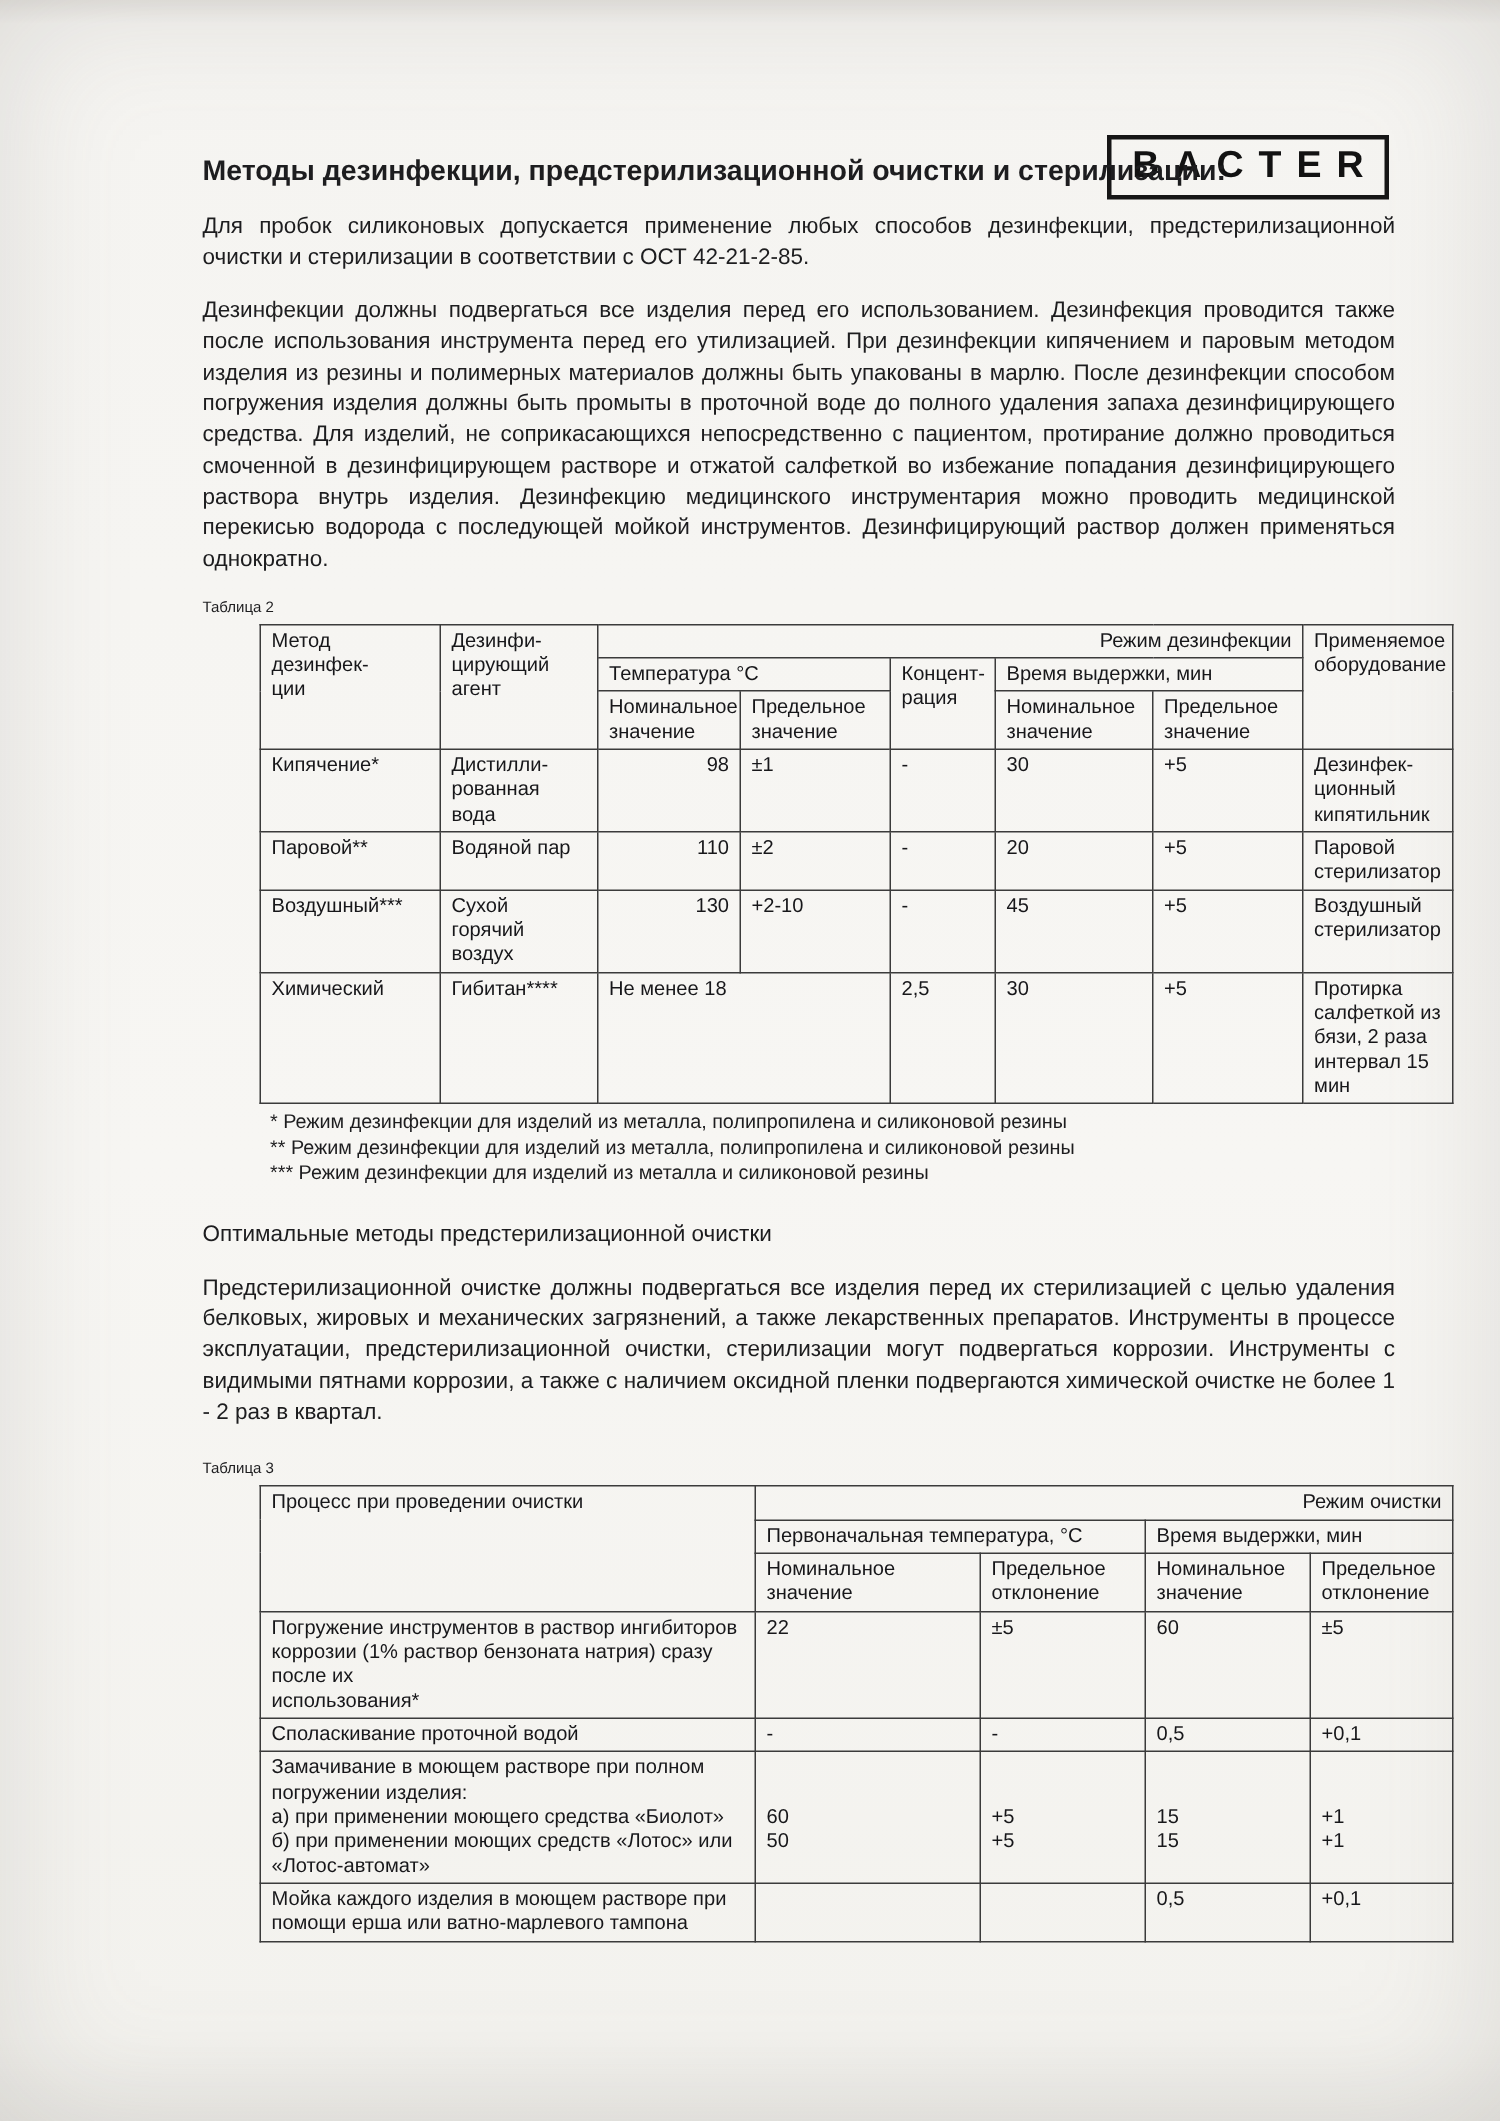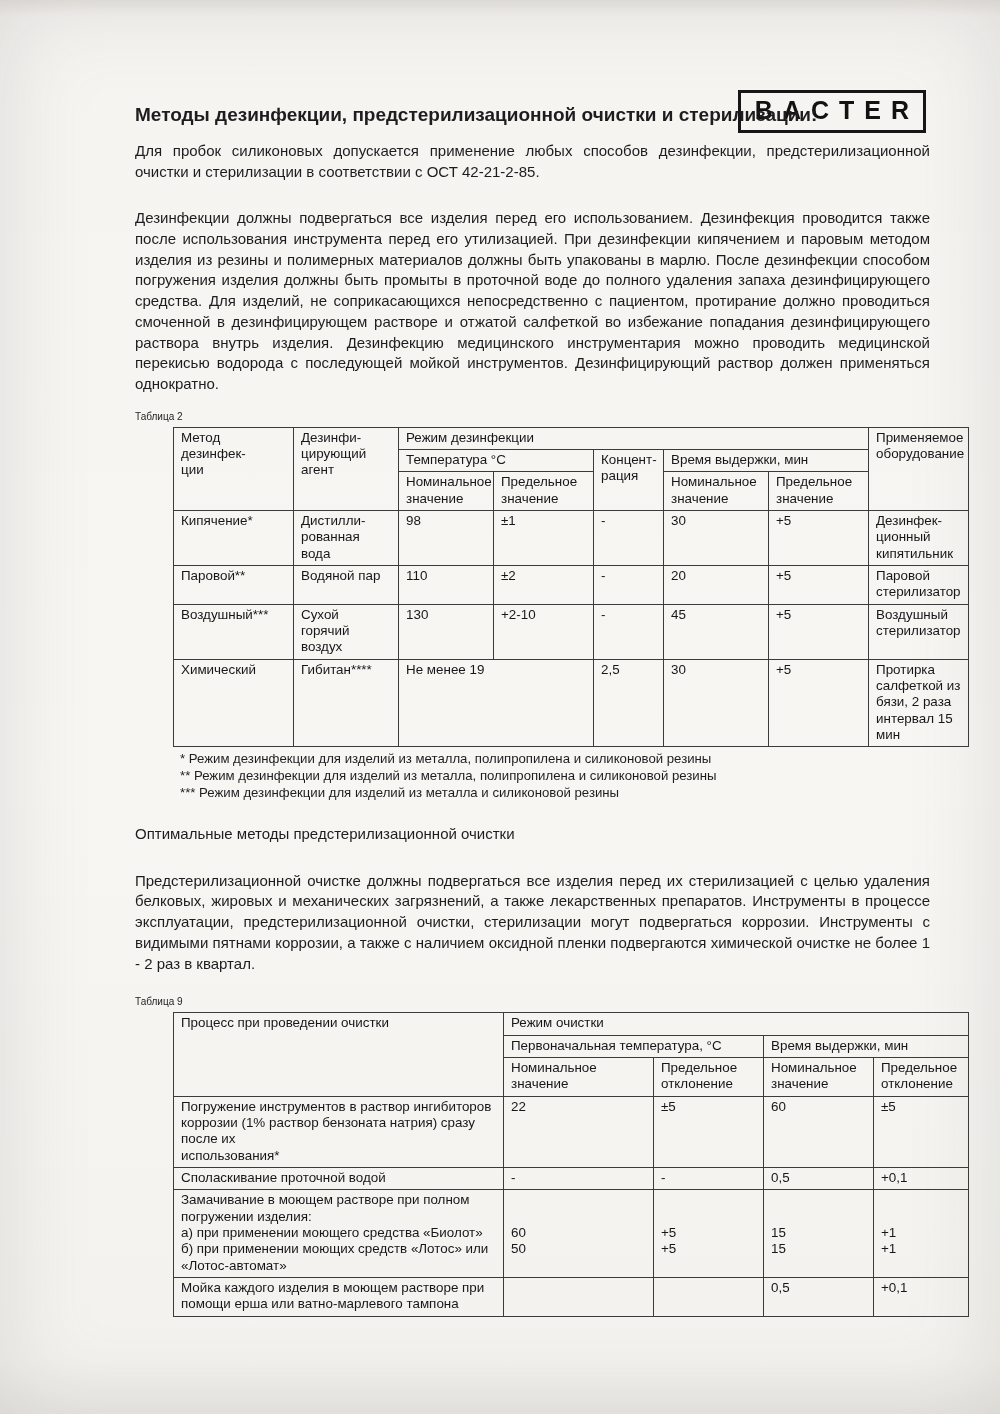--- a/index.html
+++ b/index.html
@@ -21,34 +21,34 @@
     position:absolute; right:74px; top:90px;
     border:3px solid #161616;
     padding:4px 4px 5px 14px;
     font-size:25px; font-weight:bold; letter-spacing:10px; color:#121212;
     line-height:1.1;
     font-family:"Liberation Sans",sans-serif;
   }
   .title { font-size:19px; font-weight:700; margin-bottom:15px; }
   p.body { font-size:15px; line-height:1.38; text-align:justify; }
   .mt-sec  { margin-top:22px; }
-  .mt-par  { margin-top:26px; }
+  .mt-par  { margin-top:15px; }
   .caption { font-size:10px; margin-top:16px; margin-bottom:5px; }
   table {
     width:795px; border-collapse:collapse; table-layout:fixed;
     font-size:13.4px; line-height:1.22; color:#17171a;margin-left:38px;
   }
   td {
     border:1px solid #3b3b3b;
     padding:2px 7px 3px;
     vertical-align:top;
     white-space:pre-line;
     text-align:left;
   }
-  td.ctr { text-align:left; }
+  td.ctr { text-align:right; }
   .footnotes { margin-top:4px; font-size:13.2px; line-height:1.28; }
   .footnotes div { white-space:normal;margin-left:45px; }
 </style>
 </head>
 <body>
 
 <div class="page">
 
   <div class="logo">
     <span>BACTER</span>
@@ -135,21 +135,21 @@
           <td>+2-10</td>
           <td>-</td>
           <td>45</td>
           <td>+5</td>
           <td>Воздушный
 стерилизатор</td>
         </tr>
         <tr>
           <td>Химический</td>
           <td>Гибитан****</td>
-          <td colspan="2">Не менее 19</td>
+          <td colspan="2">Не менее 18</td>
           <td>2,5</td>
           <td>30</td>
           <td>+5</td>
           <td>Протирка
 салфеткой из
 бязи, 2 раза
 интервал 15
 мин</td>
         </tr>
       </tbody>
@@ -157,21 +157,21 @@
 
     <div class="footnotes">
       <div>* Режим дезинфекции для изделий из металла, полипропилена и силиконовой резины</div>
       <div>** Режим дезинфекции для изделий из металла, полипропилена и силиконовой резины</div>
       <div>*** Режим дезинфекции для изделий из металла и силиконовой резины</div>
     </div>
 
     <p class="body mt-sec">Оптимальные методы предстерилизационной очистки</p>
     <p class="body mt-par">Предстерилизационной очистке должны подвергаться все изделия перед их стерилизацией с целью удаления белковых, жировых и механических загрязнений, а также лекарственных препаратов. Инструменты в процессе эксплуатации, предстерилизационной очистки, стерилизации могут подвергаться коррозии. Инструменты с видимыми пятнами коррозии, а также с наличием оксидной пленки подвергаются химической очистке не более 1 - 2 раз в квартал.</p>
 
-    <p class="caption" style="margin-top:22px">Таблица 9</p>
+    <p class="caption" style="margin-top:22px">Таблица 3</p>
 
     <table>
       <colgroup>
         <col style="width:330px">
           <col style="width:150px">
           <col style="width:110px">
           <col style="width:110px">
           <col style="width:95px">
       </colgroup>
       <tbody>

